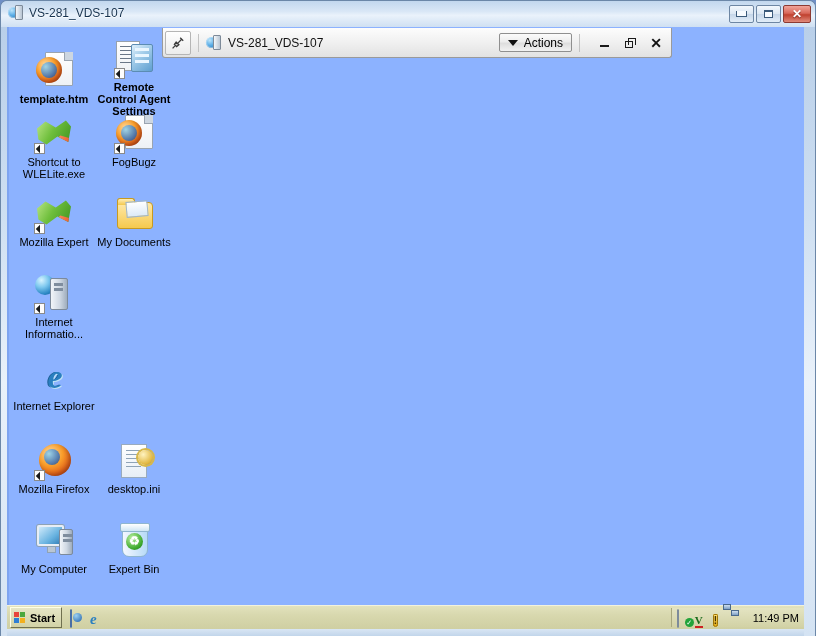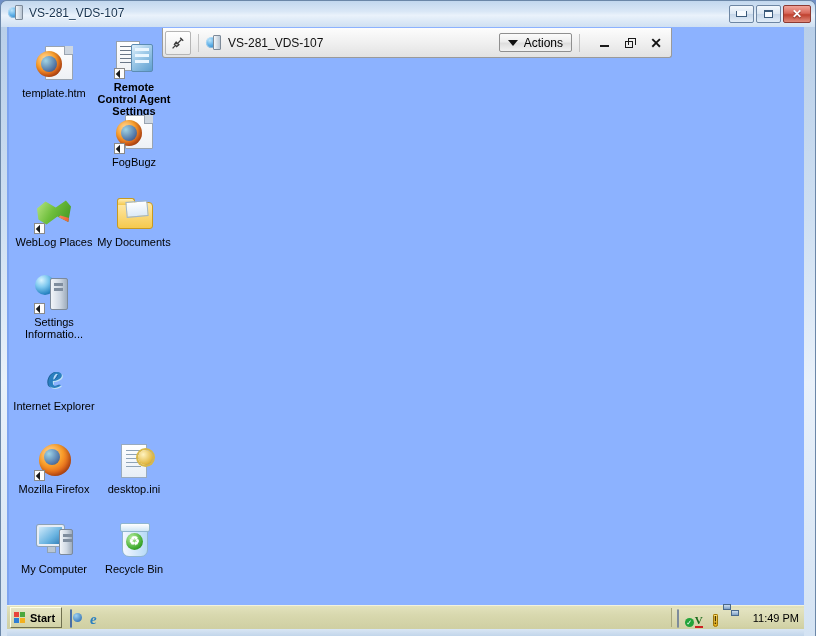--- a/index.html
+++ b/index.html
@@ -363,61 +363,70 @@
       </div>
       <div class="capbtn close">
         <span class="cap-close">✕</span>
       </div>
     </div>
   </div>
 
   <div id="desktop">
     <div id="desktop-edge-left"></div>
 
-    <div class="dicon" style="left:6px;top:14px;">
+    <div class="dicon" style="left:6px;top:20px;font-weight:bold;">
       <div class="glyph">
         <div class="ico">
             <span class="page"></span>
             <span class="fox"></span>
           </div>
       </div>
       <div class="lbl">template.htm</div>
     </div>
 
     <div class="dicon" style="left:86px;top:8px;font-weight:bold;">
       <div class="glyph">
         <div class="ico">
           <span class="lines"></span>
             <span class="server"></span>
           <span class="shc"></span>
         </div>
       </div>
       <div class="lbl">Remote Control Agent Settings</div>
     </div>
 
+    <div class="dicon" style="left:6px;top:83px;">
+      <div class="glyph">
+        <div class="ico">
+            <span class="green-map"></span>
+            <span class="shc"></span>
+          </div>
+      </div>
+      <div class="lbl">Shortcut to WLELite.exe</div>
+    </div>
 
     <div class="dicon" style="left:86px;top:83px;">
       <div class="glyph">
         <div class="ico">
             <span class="page"></span>
             <span class="fox"></span>
             <span class="shc"></span>
           </div>
       </div>
       <div class="lbl">FogBugz</div>
     </div>
 
     <div class="dicon" style="left:6px;top:163px;">
       <div class="glyph">
         <div class="ico">
             <span class="green-map"></span>
             <span class="shc"></span>
           </div>
       </div>
-      <div class="lbl">WebLog Places</div>
+      <div class="lbl">Mozilla Expert</div>
     </div>
 
     <div class="dicon" style="left:86px;top:163px;">
       <div class="glyph">
         <div class="ico">
             <span class="folder">
               <span class="paper"></span>
             </span>
           </div>
       </div>
@@ -425,21 +434,21 @@
     </div>
 
     <div class="dicon" style="left:6px;top:243px;">
       <div class="glyph">
         <div class="ico">
           <span class="globe-big" style="left:1px;top:1px;width:20px;height:20px;"></span>
           <span class="pc-tower"></span>
           <span class="shc"></span>
         </div>
       </div>
-      <div class="lbl">Settings Informatio...</div>
+      <div class="lbl">Internet Informatio...</div>
     </div>
 
 
     <div class="dicon" style="left:6px;top:327px;">
       <div class="glyph">
         <div class="ico">
             <span class="ie-e">e</span>
           </div>
       </div>
       <div class="lbl">Internet Explorer</div>
@@ -477,21 +486,21 @@
       <div class="lbl">My Computer</div>
     </div>
 
     <div class="dicon" style="left:86px;top:490px;">
       <div class="glyph">
         <div class="ico">
             <span class="bin"></span>
             <span class="recycle">♻</span>
           </div>
       </div>
-      <div class="lbl">Recycle Bin</div>
+      <div class="lbl">Expert Bin</div>
     </div>
 
     <div id="inner-bar">
       <div id="pin-btn">
         <svg width="14" height="14" viewBox="0 0 14 14" aria-hidden="true">
           <g stroke="#3a3a3a" stroke-width="1.3" fill="none">
             <path d="M9.2 1.8 L12.2 4.8"></path>
             <path d="M10.7 3.3 L6.6 7.4"></path>
             <path d="M5.2 6.1 L7.9 8.8 L5.6 10.6 L3.4 8.4 Z" fill="#cfcfcf"></path>
             <path d="M3.9 9.9 L1.6 12.4"></path>

